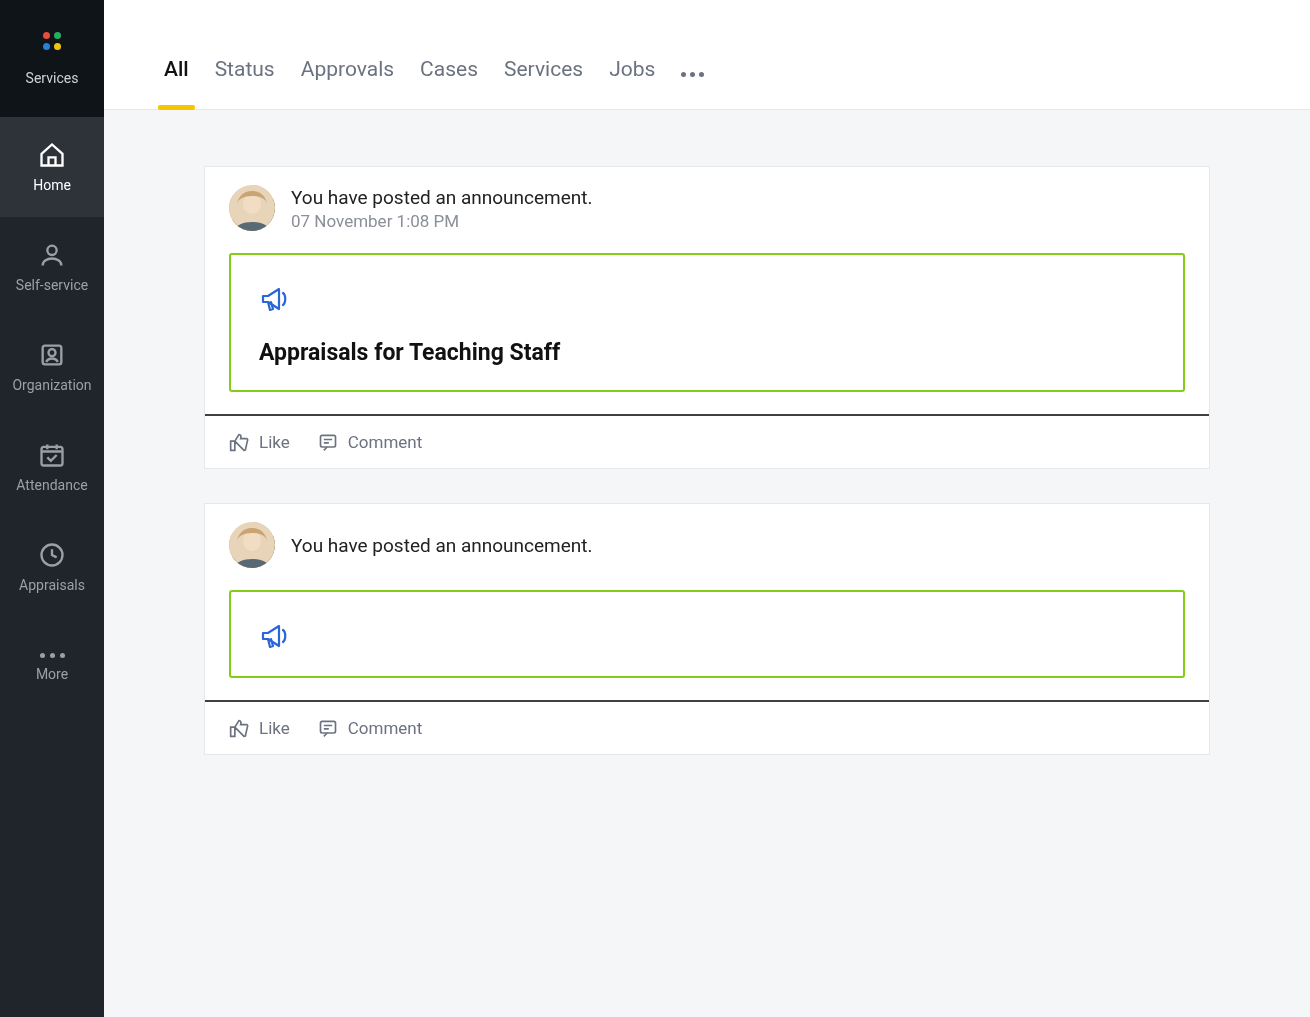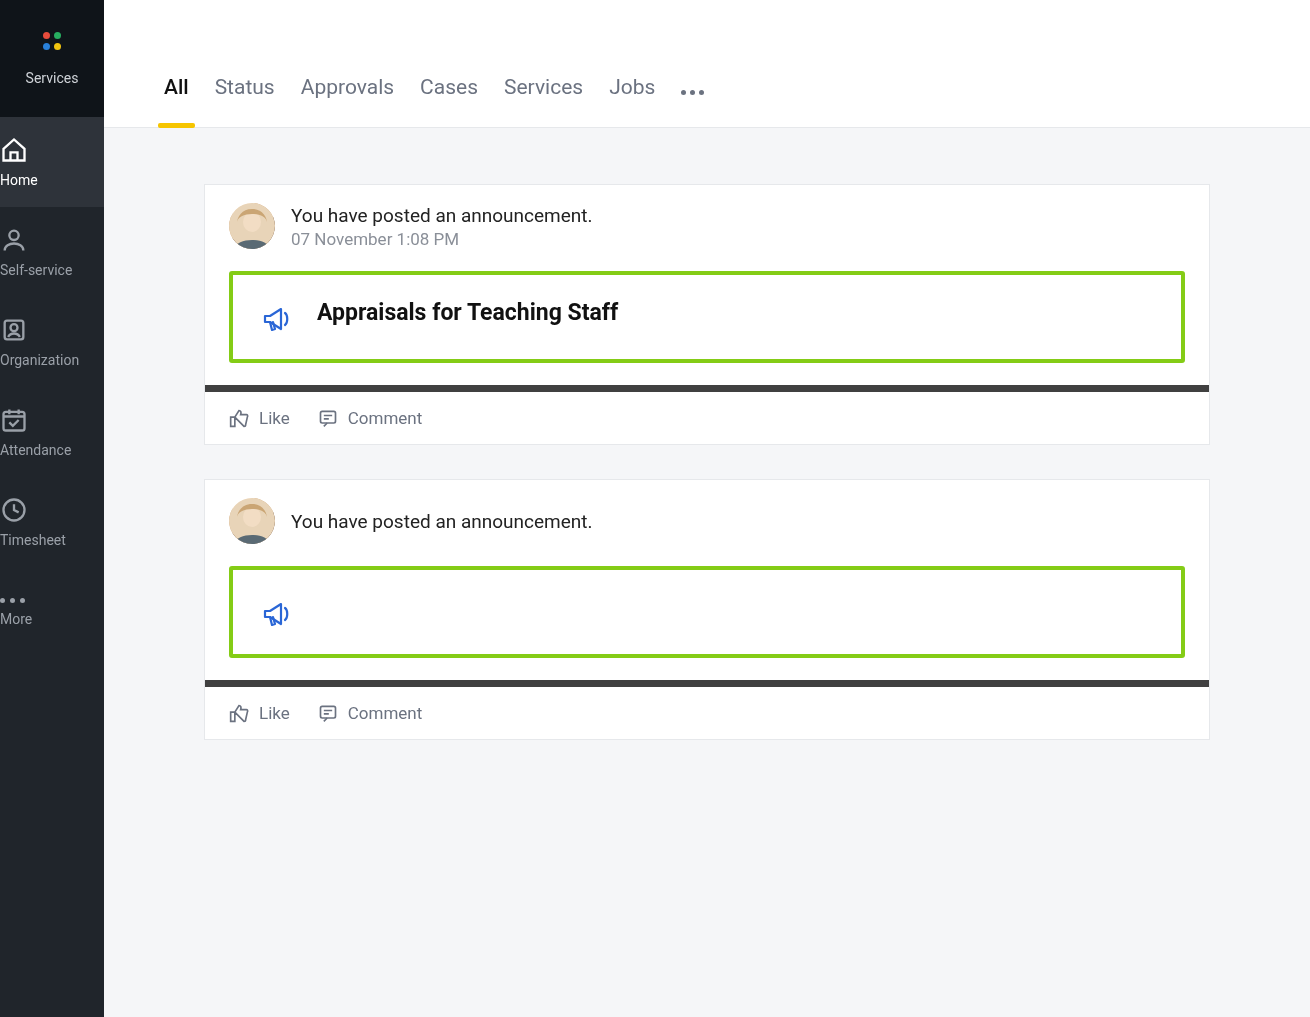--- a/index.html
+++ b/index.html
@@ -46,22 +46,23 @@
   .d-green { background: #27ae60; }
   .d-blue { background: #2980d9; }
   .d-yellow { background: #f1c40f; }
   .sidebar-top-label {
     color: #cfd3d8;
     font-size: 14px;
   }
   .nav-item {
     display: flex;
     flex-direction: column;
+    align-items: center;
     justify-content: center;
-    height: 90px;
+    height: 100px;
     color: #9aa0a8;
     cursor: pointer;
     gap: 8px;
   }
   .nav-item.active {
     background: #2e333a;
     color: #ffffff;
   }
   .nav-item.active .nav-icon svg { stroke: #fff; fill: none; }
   .nav-icon { width: 28px; height: 28px; display:flex; align-items:center; justify-content:center; }
@@ -73,21 +74,21 @@
   .nav-more-dots span { width:5px; height:5px; border-radius:50%; background:#9aa0a8; }
 
   
   .main {
     flex: 1;
     display: flex;
     flex-direction: column;
     overflow: hidden;
   }
   .tabs-bar {
-    height: 128px;
+    height: 110px;
     background: #ffffff;
     border-bottom: 1px solid #e6e8eb;
     display: flex;
     align-items: flex-end;
     padding: 0 44px 0 60px;
     gap: 26px;
   }
   .tab {
     font-size: 21px;
     color: #6b7280;
@@ -135,34 +136,35 @@
     overflow:hidden;
     flex-shrink:0;
   }
   .avatar svg { width:100%; height:100%; }
   .card-header-text { display:flex; flex-direction:column; gap:2px; }
   .header-line { font-size: 19px; color:#222; }
   .header-time { font-size: 17px; color:#8a8f98; }
 
   .ann-box {
     margin: 12px 24px 22px 24px;
-    border: 4px solid #84cc16;
+    border: 2px solid #84cc16;
     border-radius: 3px;
     padding: 24px 28px;
     display: flex;
     gap: 24px;
     align-items: flex-start;
+    flex-direction: column;
   }
   .megaphone { width: 32px; height: 32px; flex-shrink:0; margin-top:4px;}
   .ann-content { display:flex; flex-direction:column; gap:8px; }
   .ann-title { font-size: 23px; font-weight: 700; color:#111; }
   .ann-body { font-size: 19px; color:#222; }
 
   .card-actions {
-    border-top: 7px solid #404040;
+    border-top: 2px solid #404040;
     display: flex;
     gap: 28px;
     padding: 16px 24px;
   }
   .action {
     display: flex; align-items: center; gap: 10px;
     color: #6b7280; font-size: 17px; cursor: pointer;
   }
   .action svg { stroke:#6b7280; fill:none; stroke-width:2; }
 </style>
@@ -217,21 +219,21 @@
     </span>
     <span class="nav-label">Attendance</span>
   </div>
   <div class="nav-item">
     <span class="nav-icon">
       <svg viewBox="0 0 24 24">
           <circle cx="12" cy="12" r="9"></circle>
           <path d="M12 7v5l4 2"></path>
         </svg>
     </span>
-    <span class="nav-label">Timesheet</span>
+    <span class="nav-label">Appraisals</span>
   </div>
   <div class="nav-item">
     <div class="nav-more-dots">
         <span></span>
         <span></span>
         <span></span>
       </div>
     <span class="nav-label">More</span>
   </div>
 </div>

